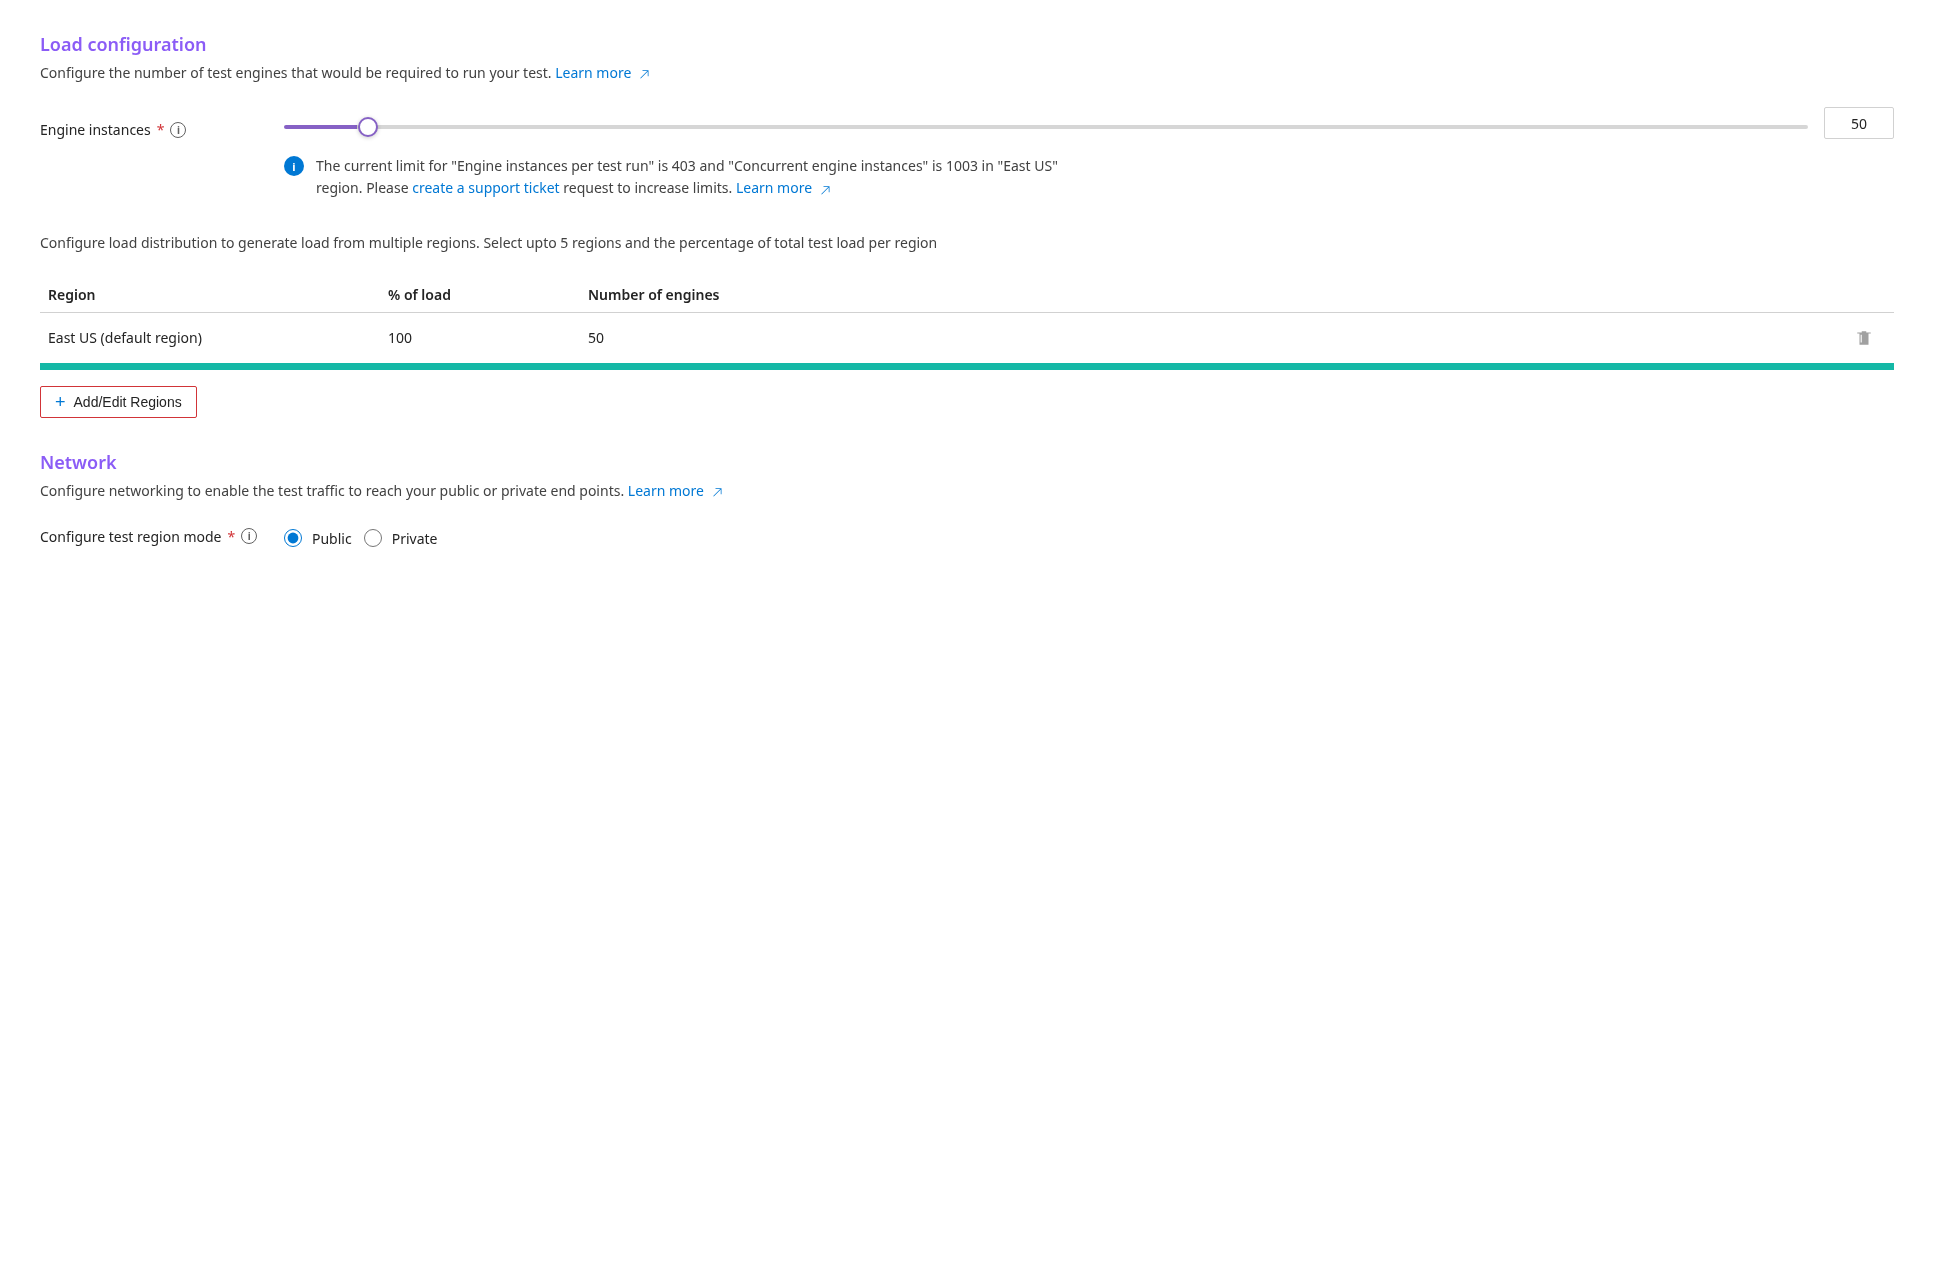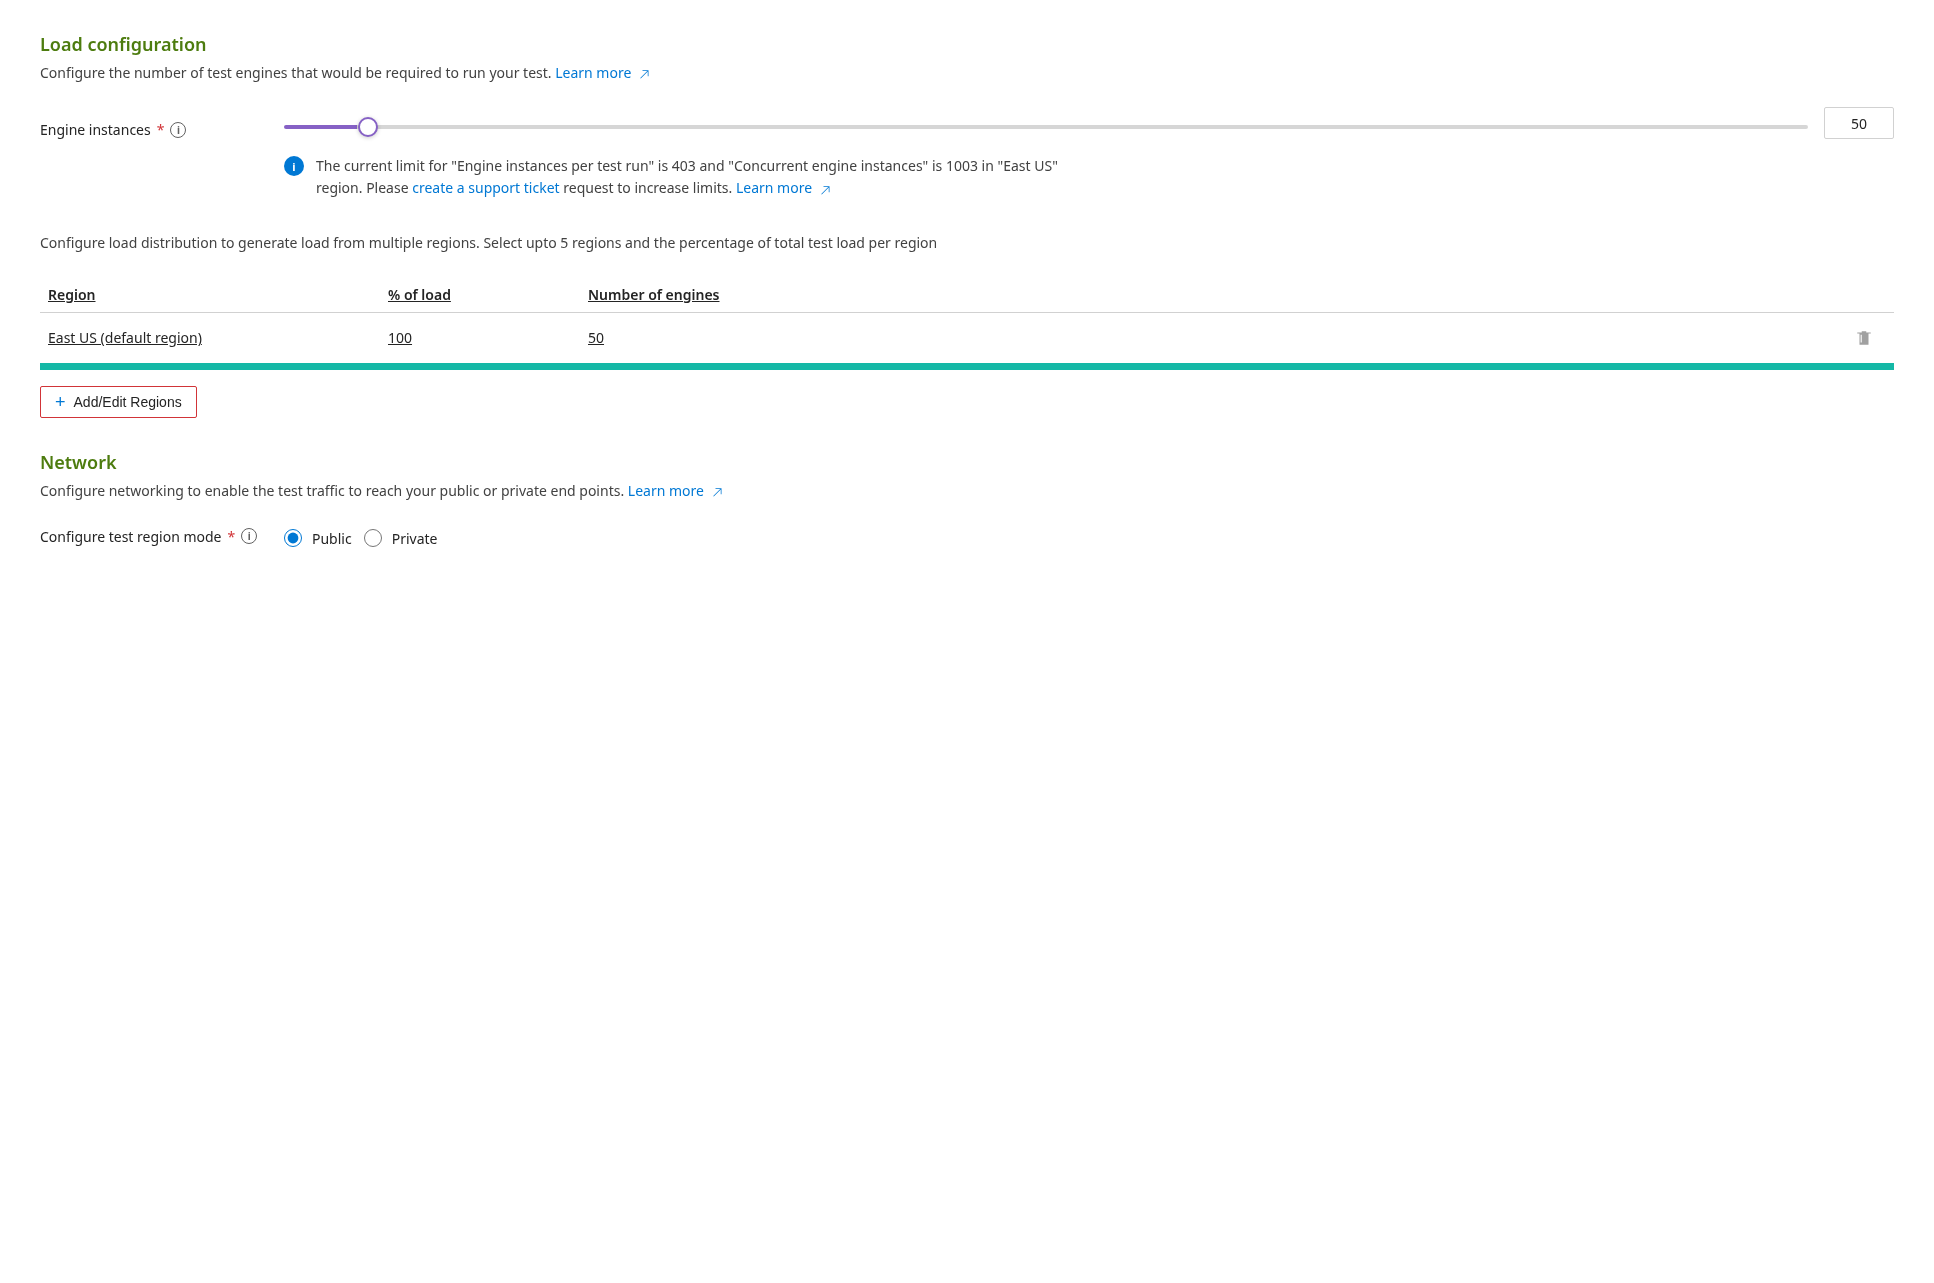--- a/index.html
+++ b/index.html
@@ -9,21 +9,21 @@
       color: #242424;
       background: #ffffff;
       padding: 32px 40px;
       max-width: 1934px;
     }
 
     .section-title {
       font-size: 18px;
       font-weight: 600;
       margin-bottom: 6px;
-      color: #4d7c0f;
+      color: #8b5cf6;
     }
 
     .section-desc {
       font-size: 14px;
       color: #424242;
       margin-bottom: 24px;
       line-height: 1.5;
     }
 
     .section-desc a, a {
@@ -176,21 +176,20 @@
 
     .info-banner-text {
       font-size: 14px;
       color: #424242;
       line-height: 1.6;
     }
 
     .table-container {
       margin-top: 12px;
       margin-bottom: 8px;
-      text-decoration: underline;
     }
 
     .table-header-row {
       display: grid;
       grid-template-columns: 340px 200px 1fr 60px;
       padding: 8px 0;
       border-bottom: 1px solid #d1d1d1;
     }
 
     .table-header-cell {

